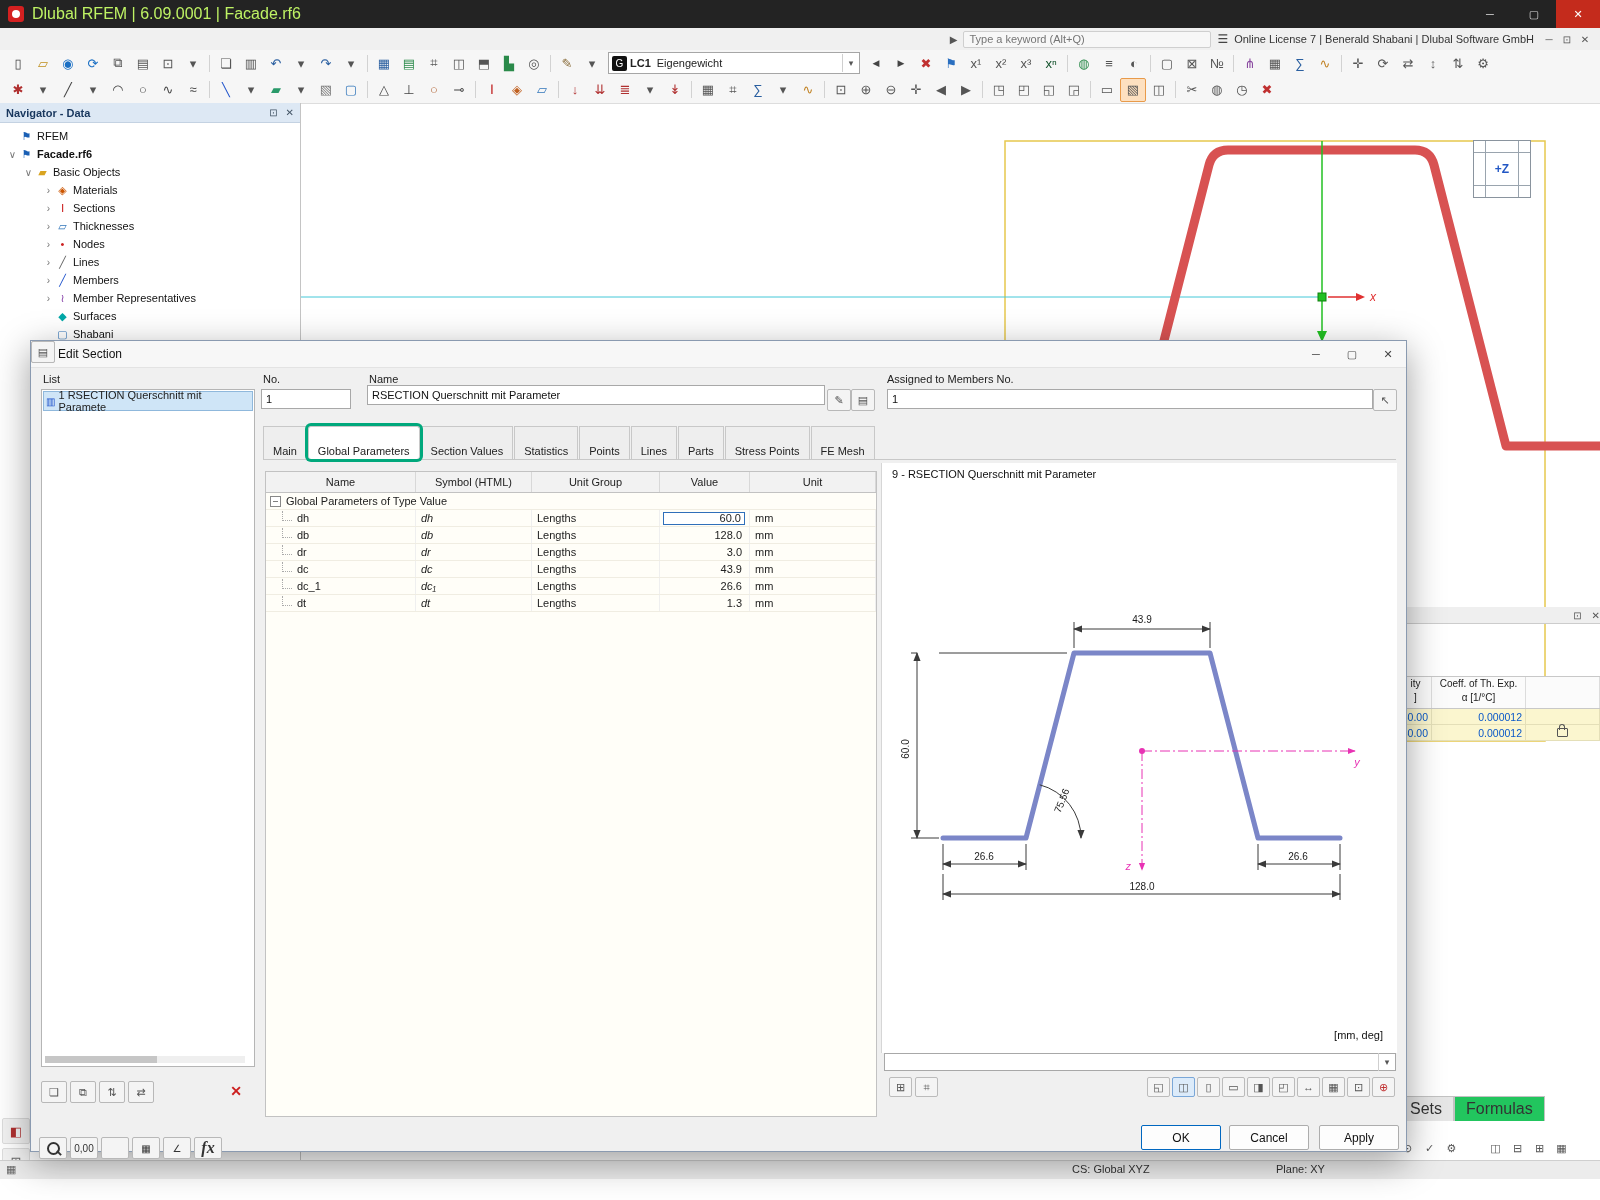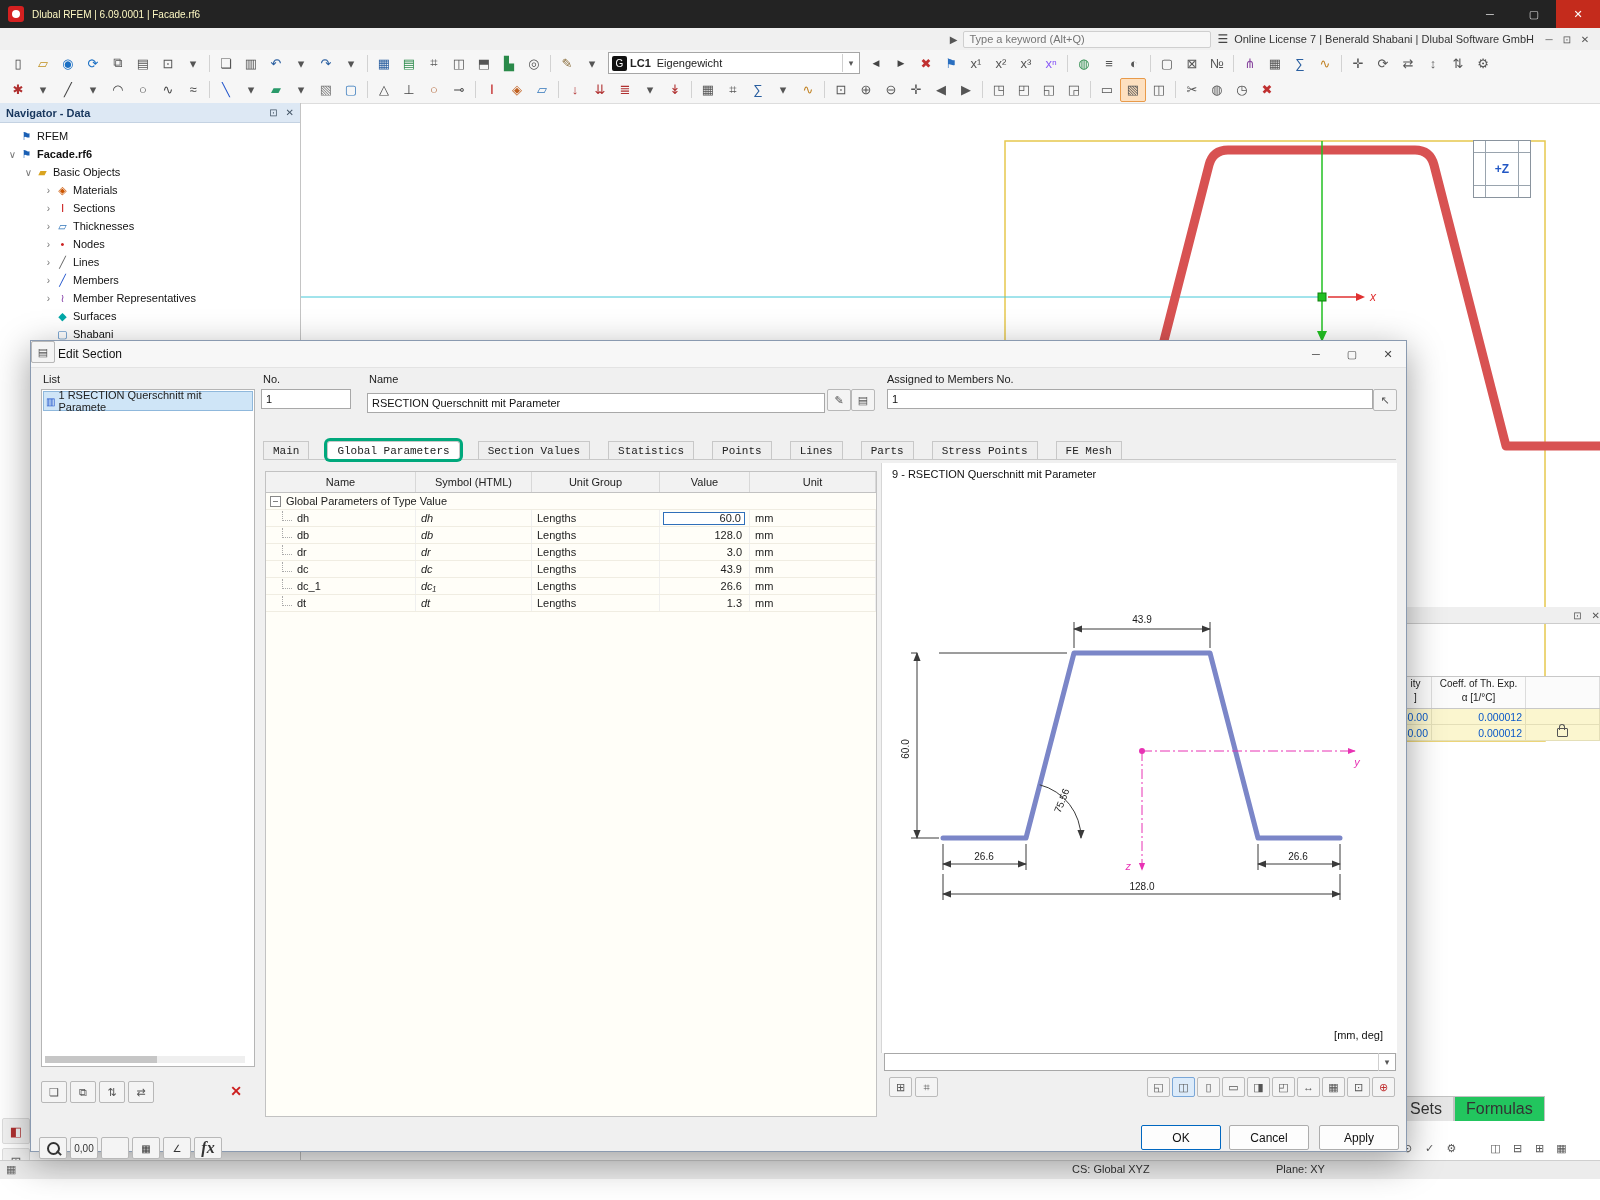--- a/index.html
+++ b/index.html
@@ -2,21 +2,21 @@
 <html><head>
 <meta charset="utf-8">
 <style>
   html,body{margin:0;padding:0;background:#888;}
   .app{position:relative;width:1600px;height:1200px;background:#fff;overflow:hidden;
        font-family:"Liberation Sans",sans-serif;color:#222;-webkit-font-smoothing:antialiased;}
   
   .titlebar{position:absolute;left:0;top:0;width:1600px;height:28px;background:#232323;display:flex;align-items:center;}
   .logo{width:16px;height:16px;background:#d42020;border-radius:3px;margin:0 8px;position:relative;}
   .logo::after{content:"";position:absolute;left:4px;top:4px;width:8px;height:8px;border-radius:50%;background:#fff;}
-  .titletext{color:#fef9c3;font-size:10px;}
+  .titletext{color:#bef264;font-size:16px;}
   .win-controls{margin-left:auto;display:flex;height:28px;}
   .winbtn{width:44px;height:28px;display:flex;align-items:center;justify-content:center;color:#ddd;font-size:11px;}
   .winbtn[data-name="close-button"]{background:#c42b1c;color:#fff;}
   
   .menubar{position:absolute;left:0;top:28px;width:1600px;height:22px;background:#f0f0f0;border-bottom:1px solid #dedede;display:flex;align-items:center;font-size:12px;}
   .menu-item{padding:0 8px;line-height:21px;color:#222;}
   .menu-right{margin-left:auto;display:flex;align-items:center;gap:6px;padding-right:6px;}
   .runarrow{color:#555;font-size:10px;}
   .searchbox{width:236px;height:15px;background:#f7f7f7;border:1px solid #cfcfcf;border-radius:2px;font-size:11px;color:#777;padding:0 5px;font-family:"Liberation Sans",sans-serif;}
   .cmdicon{color:#444;font-size:12px;}
@@ -88,21 +88,21 @@
   .listbox{position:absolute;left:10px;top:48px;width:212px;height:676px;background:#fff;border:1px solid #b5b5b5;}
   .list-item{height:18px;margin:1px;display:flex;align-items:center;background:#cfe5f7;border:1px solid #8fb8dc;font-size:11px;padding-left:2px;}
   .li-icon{color:#2255cc;font-size:10px;margin-right:3px;}
   .hscroll{position:absolute;left:3px;bottom:3px;width:200px;height:7px;background:#efefef;}
   .hthumb{width:112px;height:7px;background:#c6c6c6;}
   .list-footer{position:absolute;left:10px;top:740px;display:flex;gap:3px;}
   .lfb{width:24px;height:20px;background:#f4f4f4;border:1px solid #b8b8b8;border-radius:2px;display:flex;align-items:center;justify-content:center;font-size:11px;color:#555;}
   .del-x{position:absolute;left:190px;top:740px;width:30px;height:20px;display:flex;align-items:center;justify-content:center;color:#cc1f1f;font-weight:bold;font-size:14px;}
   
   .dlg-tabs{position:absolute;left:232px;top:96px;width:1133px;height:22px;display:flex;align-items:flex-end;border-bottom:1px solid #c8c8c8;}
-  .tab{padding:3px 9px 2px 9px;background:#eeeeee;border:1px solid #c8c8c8;border-bottom:none;margin-right:18px;color:#222;font-family:Liberation Mono, monospace;}
+  .tab{padding:18px 9px 2px 9px;background:#eeeeee;border:1px solid #c8c8c8;border-bottom:none;margin-right:1px;color:#222;}
   .tab[data-active="true"]{background:#fff;box-shadow:0 0 0 3px #00a87c;border-radius:3px;position:relative;z-index:3;}
   
   .ptable{position:absolute;left:234px;top:130px;width:610px;height:644px;background:#fffef8;border:1px solid #c2c2c2;overflow:hidden;}
   .phead{display:grid;grid-template-columns:150px 116px 128px 90px 126px;height:20px;background:#f2f2f2;border-bottom:1px solid #c2c2c2;}
   .phc{border-right:1px solid #d8d8d8;display:flex;align-items:center;justify-content:center;font-size:11px;color:#222;}
   .grouprow{height:16px;display:flex;align-items:center;padding-left:4px;border-bottom:1px solid #f0ede2;background:#fffef8;}
   .exp{width:9px;height:9px;border:1px solid #888;background:#fff;display:inline-flex;align-items:center;justify-content:center;margin-right:5px;}
   .exp::before{content:"–";font-size:9px;line-height:5px;color:#333;}
   .prow{display:grid;grid-template-columns:150px 116px 128px 90px 126px;height:16px;border-bottom:1px solid #f0ede2;}
   .pc{border-right:1px solid #efefef;display:flex;align-items:center;font-size:11px;overflow:hidden;}
@@ -206,21 +206,21 @@
     <div class="tbi" style="font-size:9px" data-name="previous-load-case-button">◀</div>
         <div class="tbi" style="font-size:9px" data-name="next-load-case-button">▶</div>
       </div>
     <div style="display:flex;gap:1px;align-items:center" data-name="toolbar1-right-icons">
 
     <div class="tbi" data-name="delete-results-icon" style="color: rgb(192, 48, 48);">✖</div>
         <div class="tbi" data-name="lc-flag-icon" style="color: rgb(42, 111, 192);">⚑</div>
         <div class="tbi" data-name="result-x1-icon" style="color: rgb(85, 85, 85);">x¹</div>
         <div class="tbi" data-name="result-x2-icon" style="color: rgb(85, 85, 85);">x²</div>
         <div class="tbi" data-name="result-x3-icon" style="color: rgb(85, 85, 85);">x³</div>
-        <div class="tbi" data-name="result-xn-icon" style="color: #8b5cf6;">xⁿ</div>
+        <div class="tbi" data-name="result-xn-icon" style="color: #14532d;">xⁿ</div>
         <div class="tbi" data-name="separator" data-sep="true"></div>
         <div class="tbi" data-name="visibility-icon" style="color: rgb(42, 138, 74);">◍</div>
         <div class="tbi" data-name="layers-icon" style="color: rgb(85, 85, 85);">≡</div>
         <div class="tbi" data-name="half-view-icon" style="color: rgb(85, 85, 85);">◐</div>
         <div class="tbi" data-name="separator" data-sep="true"></div>
         <div class="tbi" data-name="select-box-icon" style="color: rgb(85, 85, 85);">▢</div>
         <div class="tbi" data-name="select-special-icon" style="color: rgb(85, 85, 85);">⊠</div>
         <div class="tbi" data-name="numbering-icon" style="color: rgb(85, 85, 85);">№</div>
         <div class="tbi" data-name="separator" data-sep="true"></div>
         <div class="tbi" data-name="generator-icon" style="color: rgb(138, 74, 160);">⋔</div>
@@ -505,21 +505,21 @@
         <div class="lfb" data-name="copy-section-button">⧉</div>
         <div class="lfb" data-name="sort-button">⇅</div>
         <div class="lfb" data-name="transfer-button">⇄</div>
       </div>
     <div class="del-x" data-name="delete-section-button">✕</div>
 
     
     <div class="lbl" style="left:232px;top:32px" data-name="no-label">No.</div>
     <input class="field" style="left: 230px; top: 48px; width: 80px;" data-name="no-field" value="1">
     <div class="lbl" style="left:338px;top:32px" data-name="name-label">Name</div>
-    <input class="field" style="left: 336px; top: 52px; width: 448px;" data-name="name-field" value="RSECTION Querschnitt mit Parameter">
+    <input class="field" style="left: 336px; top: 44px; width: 448px;" data-name="name-field" value="RSECTION Querschnitt mit Parameter">
     <span data-name="name-field-buttons">
       
     <span class="sqbtn" data-name="rename-button">✎</span><span class="sqbtn" data-name="library-button">▤</span></span>
     <div class="sqbtn" style="left:796px;top:48px" data-name="rename-button">✎</div>
     <div class="sqbtn" style="left:820px;top:48px" data-name="library-button">▤</div>
     <div class="lbl" style="left:856px;top:32px" data-name="assigned-label">Assigned to Members No.</div>
     <input class="field" style="left: 856px; top: 48px; width: 476px;" data-name="assigned-members-field" value="1">
     <div class="sqbtn" style="left:1342px;top:48px;width:22px" data-name="pick-members-button">↖</div>
 
     

